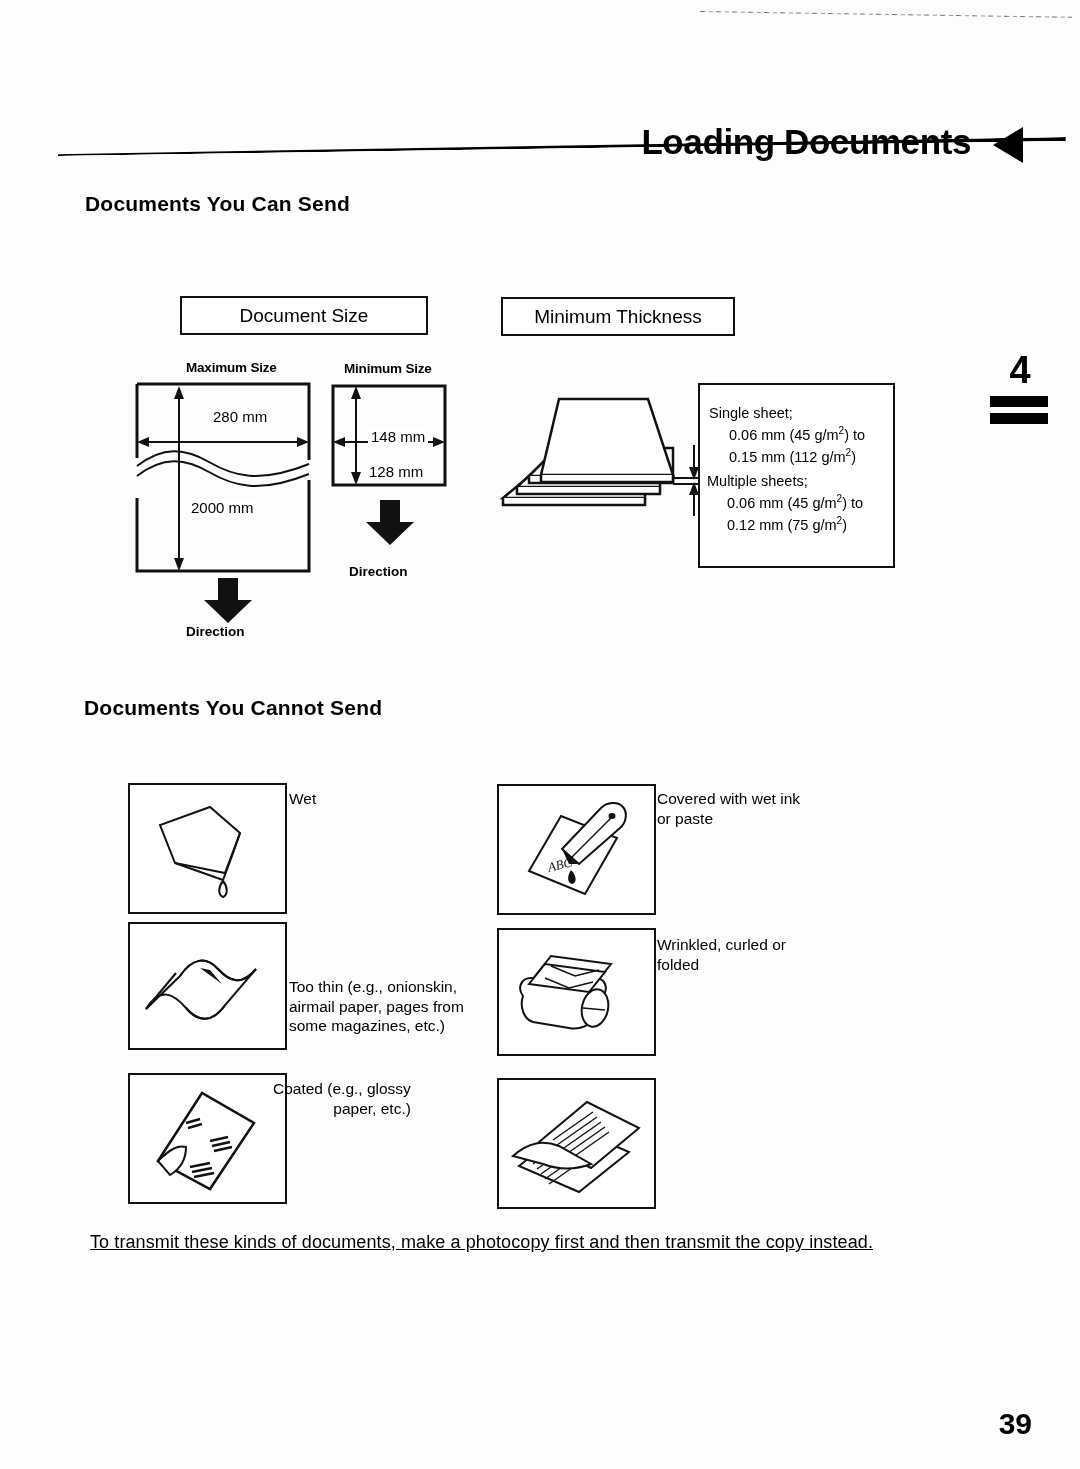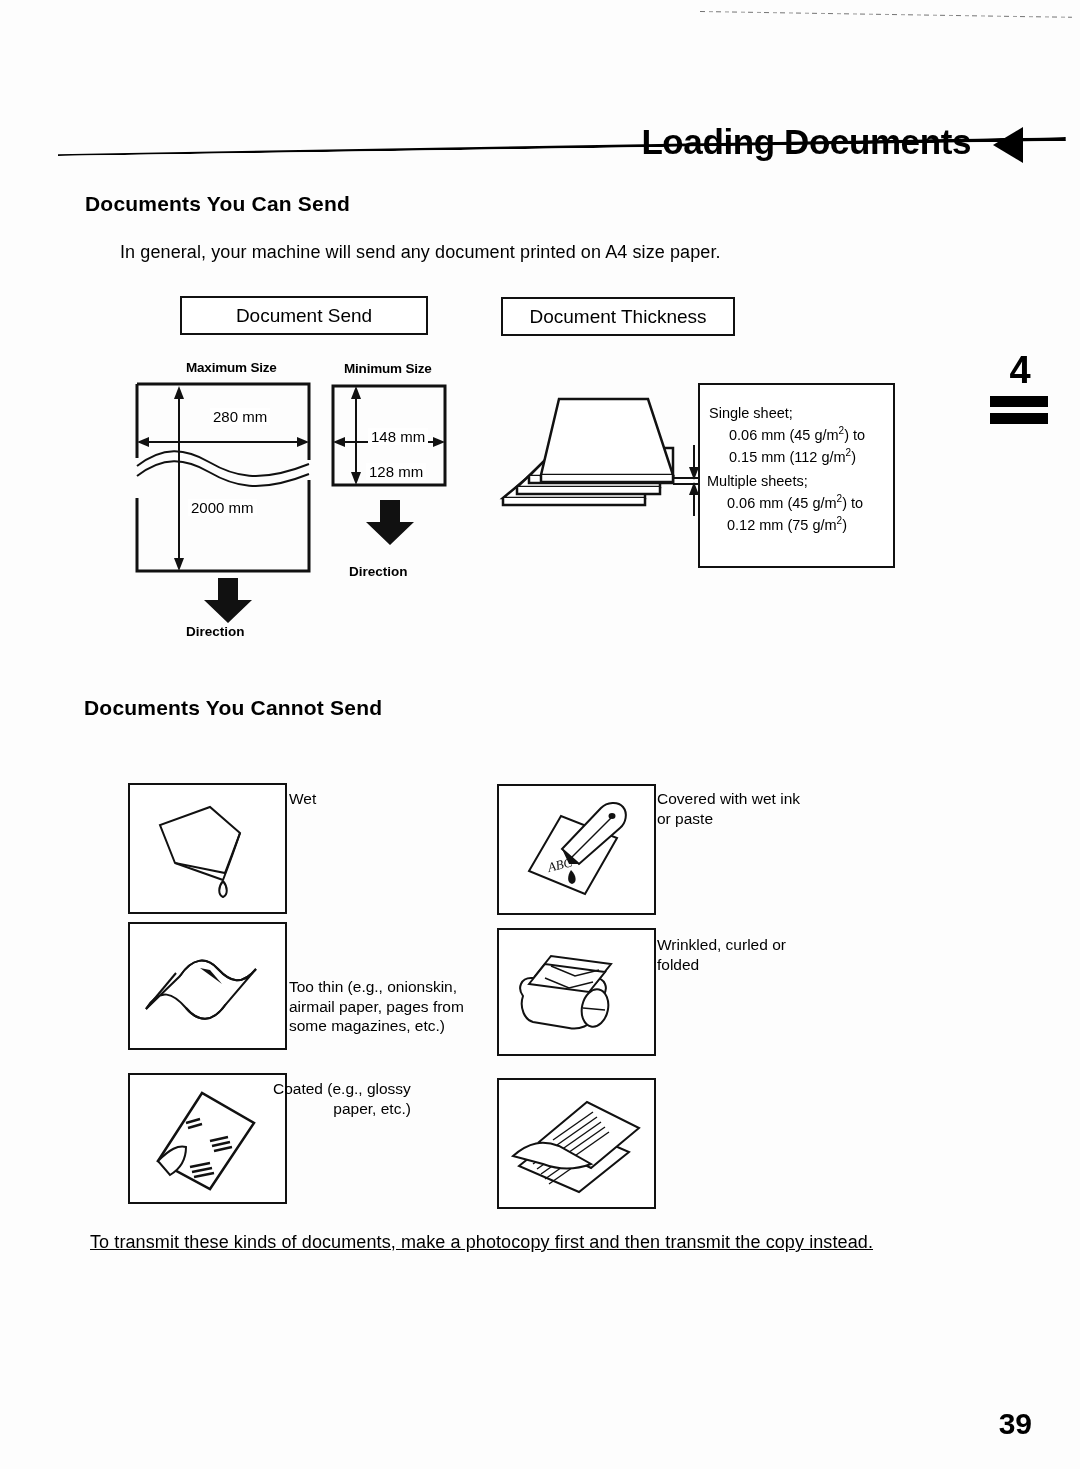--- a/index.html
+++ b/index.html
@@ -207,28 +207,27 @@
     <div class="header-arrow"></div>
   </div>
 
   <div class="chapter-tab">
     <div class="chapter-num">4</div>
     <div class="chapter-bar"></div>
     <div class="chapter-bar"></div>
   </div>
 
   <div class="h2" style="left:85px; top:192px;">Documents You Can Send</div>
-  <div class="body-text" style="left:120px; top:242px;">In general, your machine will send any document printed on A4 size paper.</div>
 
   <div class="label-box" style="left:180px; top:296px; width:244px; height:35px;">
-    <span>Document Send</span>
+    <span>Document Size</span>
   </div>
 
   <div class="label-box" style="left:501px; top:297px; width:230px; height:35px;">
-    <span>Document Thickness</span>
+    <span>Minimum Thickness</span>
   </div>
 
   <div class="cap" style="left:186px; top:360px;">Maximum Size</div>
 
   <div class="svgwrap" style="left:133px; top:380px;">
     <svg width="180" height="195" viewBox="0 0 180 195">
 
       <path d="M4 4 H176 V80 M176 100 V191 H4 V118 M4 78 V4" fill="none" stroke="#111" stroke-width="3"></path>
 
       <path d="M4 86 C 30 66, 52 68, 76 82 S 126 104, 176 84" fill="none" stroke="#111" stroke-width="2"></path>

